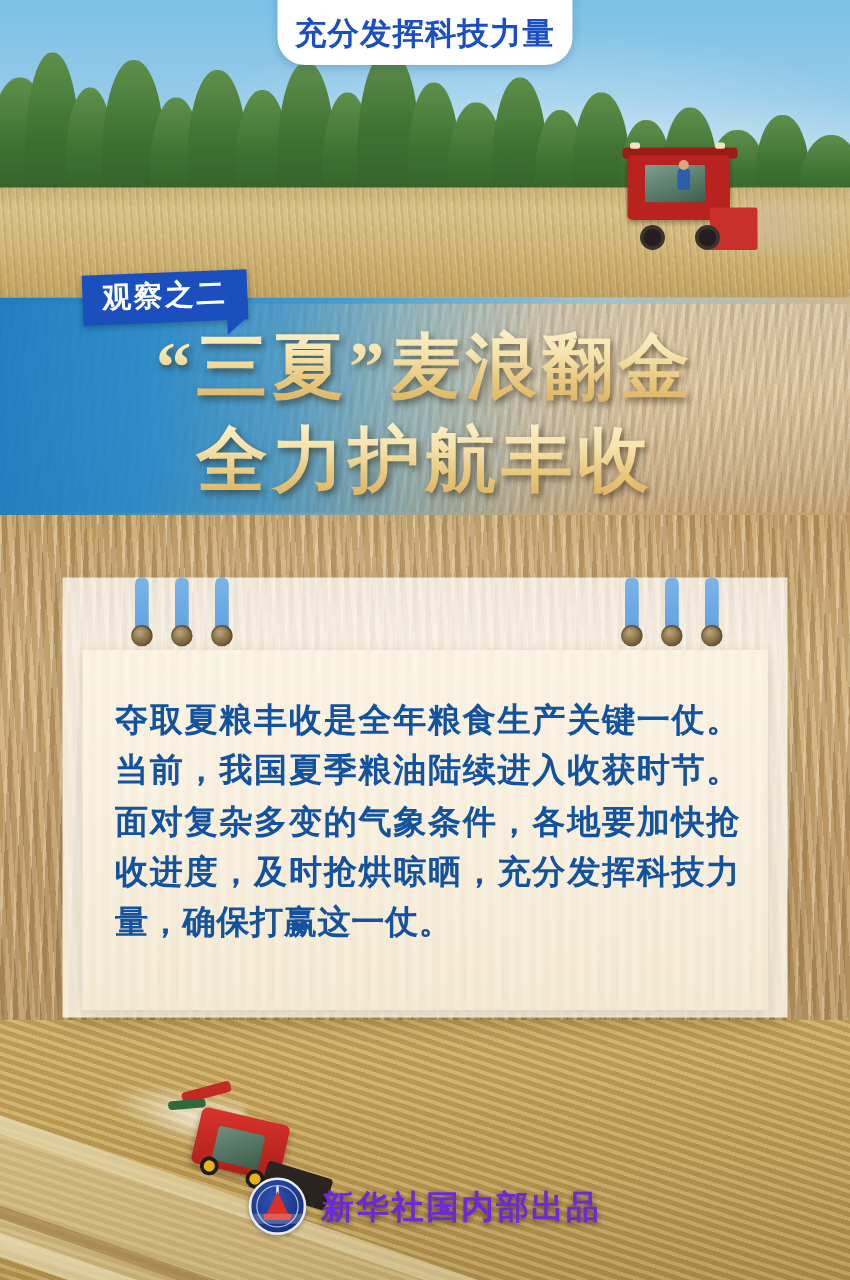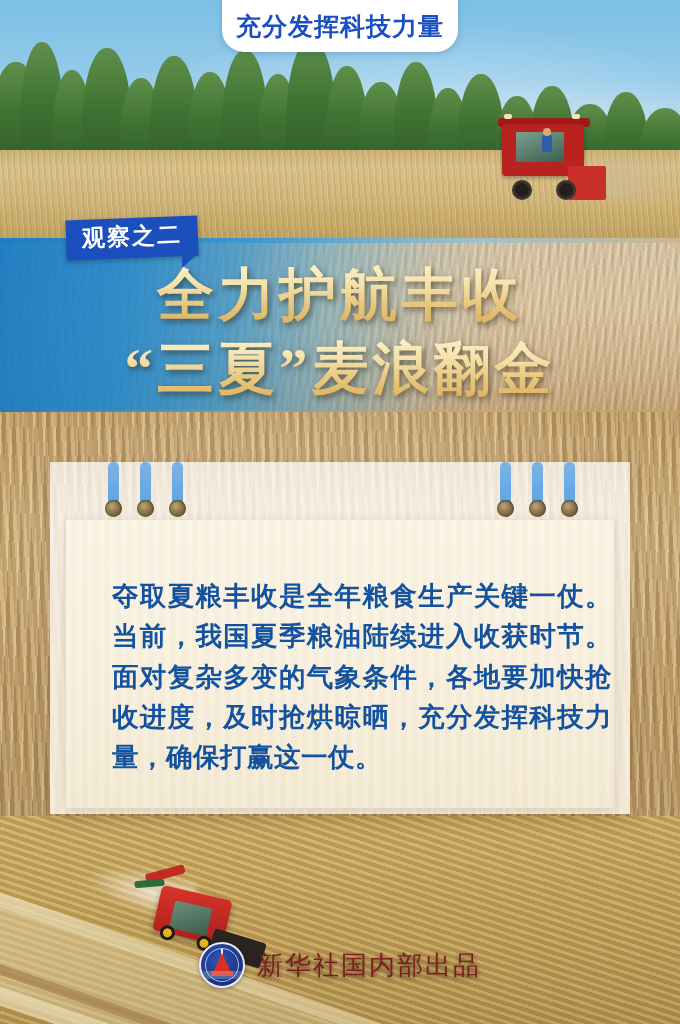--- a/index.html
+++ b/index.html
@@ -239,30 +239,29 @@
     position:absolute; left:66px; top:520px; width:548px; height:288px; z-index:9;
     background:linear-gradient(180deg,#fbf4e4 0%,#f8f0df 45%,#f3e9d2 100%);
     box-shadow:0 3px 12px rgba(70,50,20,.16);
   }
   .card-inner::after{
     content:""; position:absolute; inset:0;
     background:repeating-linear-gradient(90deg, rgba(255,255,255,.25) 0 5px, rgba(225,210,180,.18) 5px 11px);
     opacity:.45; pointer-events:none;
   }
   .body-text{
-    position:absolute; left:92px; top:576px; width:500px; z-index:12;
+    position:absolute; left:92px; top:556px; width:500px; z-index:12;
     font-family:"Liberation Serif", serif;
     font-weight:700;
     font-size:26.5px;
     line-height:1.52;
     letter-spacing:.5px;
     color:#12529f;
     text-align:justify;
     text-justify:inter-character;
-    margin-left:20px;
   }
 
   .clip{
     position:absolute; z-index:11; width:11px;
   }
   .clip .bar{
     width:11px; height:44px;
     background:linear-gradient(180deg,#7cb3e8,#5fa2e0);
     border-radius:5px 5px 0 0;
   }
@@ -307,24 +306,24 @@
   .logo .mast{
     position:absolute; left:50%; top:5px; transform:translateX(-50%);
     width:2px; height:8px; background:#e9eef8;
   }
   .logo .band{
     position:absolute; left:0; bottom:7px; width:100%; height:8px;
     background:rgba(255,255,255,.22);
   }
   .footer-text{
     font-family:"Liberation Sans", sans-serif;
-    font-weight:400;
+    font-weight:700;
     font-size:26px;
     letter-spacing:2px;
-    color:#7f1d1d;
+    color:#6d28d9;
     text-shadow:0 2px 5px rgba(0,0,0,.55);
     white-space:nowrap;
   }
 </style>
 </head>
 <body>
 
 <div class="poster">
 
   <div class="photo-top">
@@ -376,22 +375,22 @@
     <div class="band-top-edge"></div>
     <div class="band-bot-edge"></div>
   </div>
 
   <div class="tag-observe">
     <div class="tag-box">观察之二</div>
     <div class="tag-tail"></div>
   </div>
 
   <div class="title-wrap">
+    <div class="title-line">“三夏”麦浪翻金</div>
     <div class="title-line">全力护航丰收</div>
-    <div class="title-line">“三夏”麦浪翻金</div>
   </div>
 
   <div class="photo-mid"></div>
 
   <div class="photo-bottom">
     <div class="cut-band"></div>
     <div class="swath s1"></div>
     <div class="swath s2"></div>
     <div class="swath s3"></div>
     <div class="combine2">

